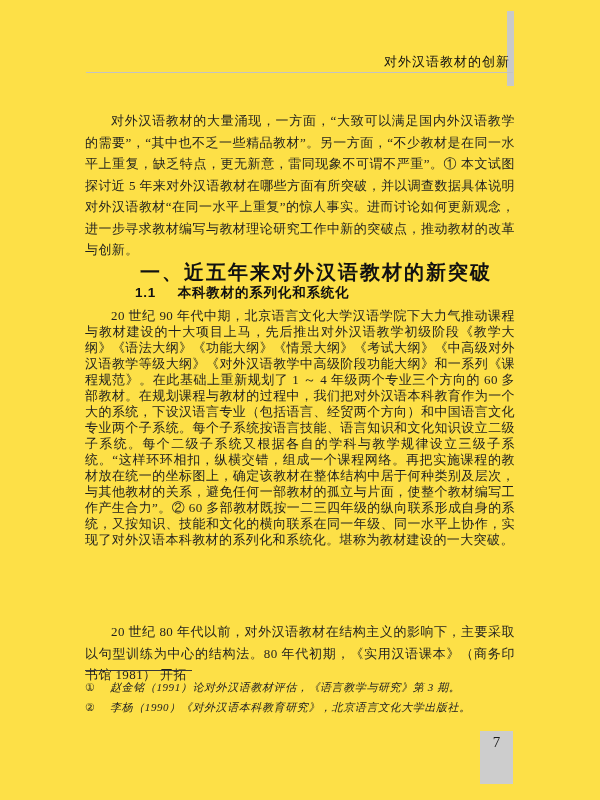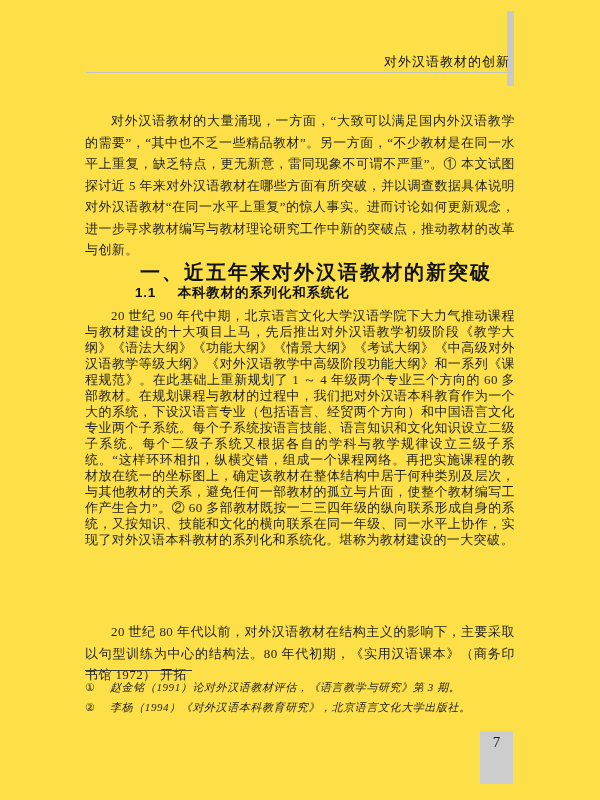--- a/index.html
+++ b/index.html
@@ -95,31 +95,31 @@
 
   <h2 class="section-title">一、近五年来对外汉语教材的新突破</h2>
 
   <h3 class="subhead sub-1-1">
     <span class="subnum">1.1</span><span>本科教材的系列化和系统化</span>
   </h3>
 
   <p class="block para p2">20 世纪 90 年代中期，北京语言文化大学汉语学院下大力气推动课程与教材建设的十大项目上马，先后推出对外汉语教学初级阶段《教学大纲》《语法大纲》《功能大纲》《情景大纲》《考试大纲》《中高级对外汉语教学等级大纲》《对外汉语教学中高级阶段功能大纲》和一系列《课程规范》。在此基础上重新规划了 1 ～ 4 年级两个专业三个方向的 60 多部教材。在规划课程与教材的过程中，我们把对外汉语本科教育作为一个大的系统，下设汉语言专业（包括语言、经贸两个方向）和中国语言文化专业两个子系统。每个子系统按语言技能、语言知识和文化知识设立二级子系统。每个二级子系统又根据各自的学科与教学规律设立三级子系统。“这样环环相扣，纵横交错，组成一个课程网络。再把实施课程的教材放在统一的坐标图上，确定该教材在整体结构中居于何种类别及层次，与其他教材的关系，避免任何一部教材的孤立与片面，使整个教材编写工作产生合力”。② 60 多部教材既按一二三四年级的纵向联系形成自身的系统，又按知识、技能和文化的横向联系在同一年级、同一水平上协作，实现了对外汉语本科教材的系列化和系统化。堪称为教材建设的一大突破。</p>
 
 
-  <p class="block para p3">20 世纪 80 年代以前，对外汉语教材在结构主义的影响下，主要采取以句型训练为中心的结构法。80 年代初期，《实用汉语课本》（商务印书馆 1972） 开拓</p>
+  <p class="block para p3">20 世纪 80 年代以前，对外汉语教材在结构主义的影响下，主要采取以句型训练为中心的结构法。80 年代初期，《实用汉语课本》（商务印书馆 1981） 开拓</p>
 
   <div class="footnote-rule"></div>
 
   <div class="footnote fn-1">
     <span class="fn-marker">①</span>
     <span class="fn-text">赵金铭（1991）论对外汉语教材评估，《语言教学与研究》第 3 期。</span>
   </div>
 
   <div class="footnote fn-2">
     <span class="fn-marker">②</span>
-    <span class="fn-text">李杨（1994）《对外汉语本科教育研究》，北京语言文化大学出版社。</span>
+    <span class="fn-text">李杨（1990）《对外汉语本科教育研究》，北京语言文化大学出版社。</span>
   </div>
 
   <div class="page-number-tab">
     <span class="page-number">7</span>
   </div>
 
 </div>
 
 </body></html>

